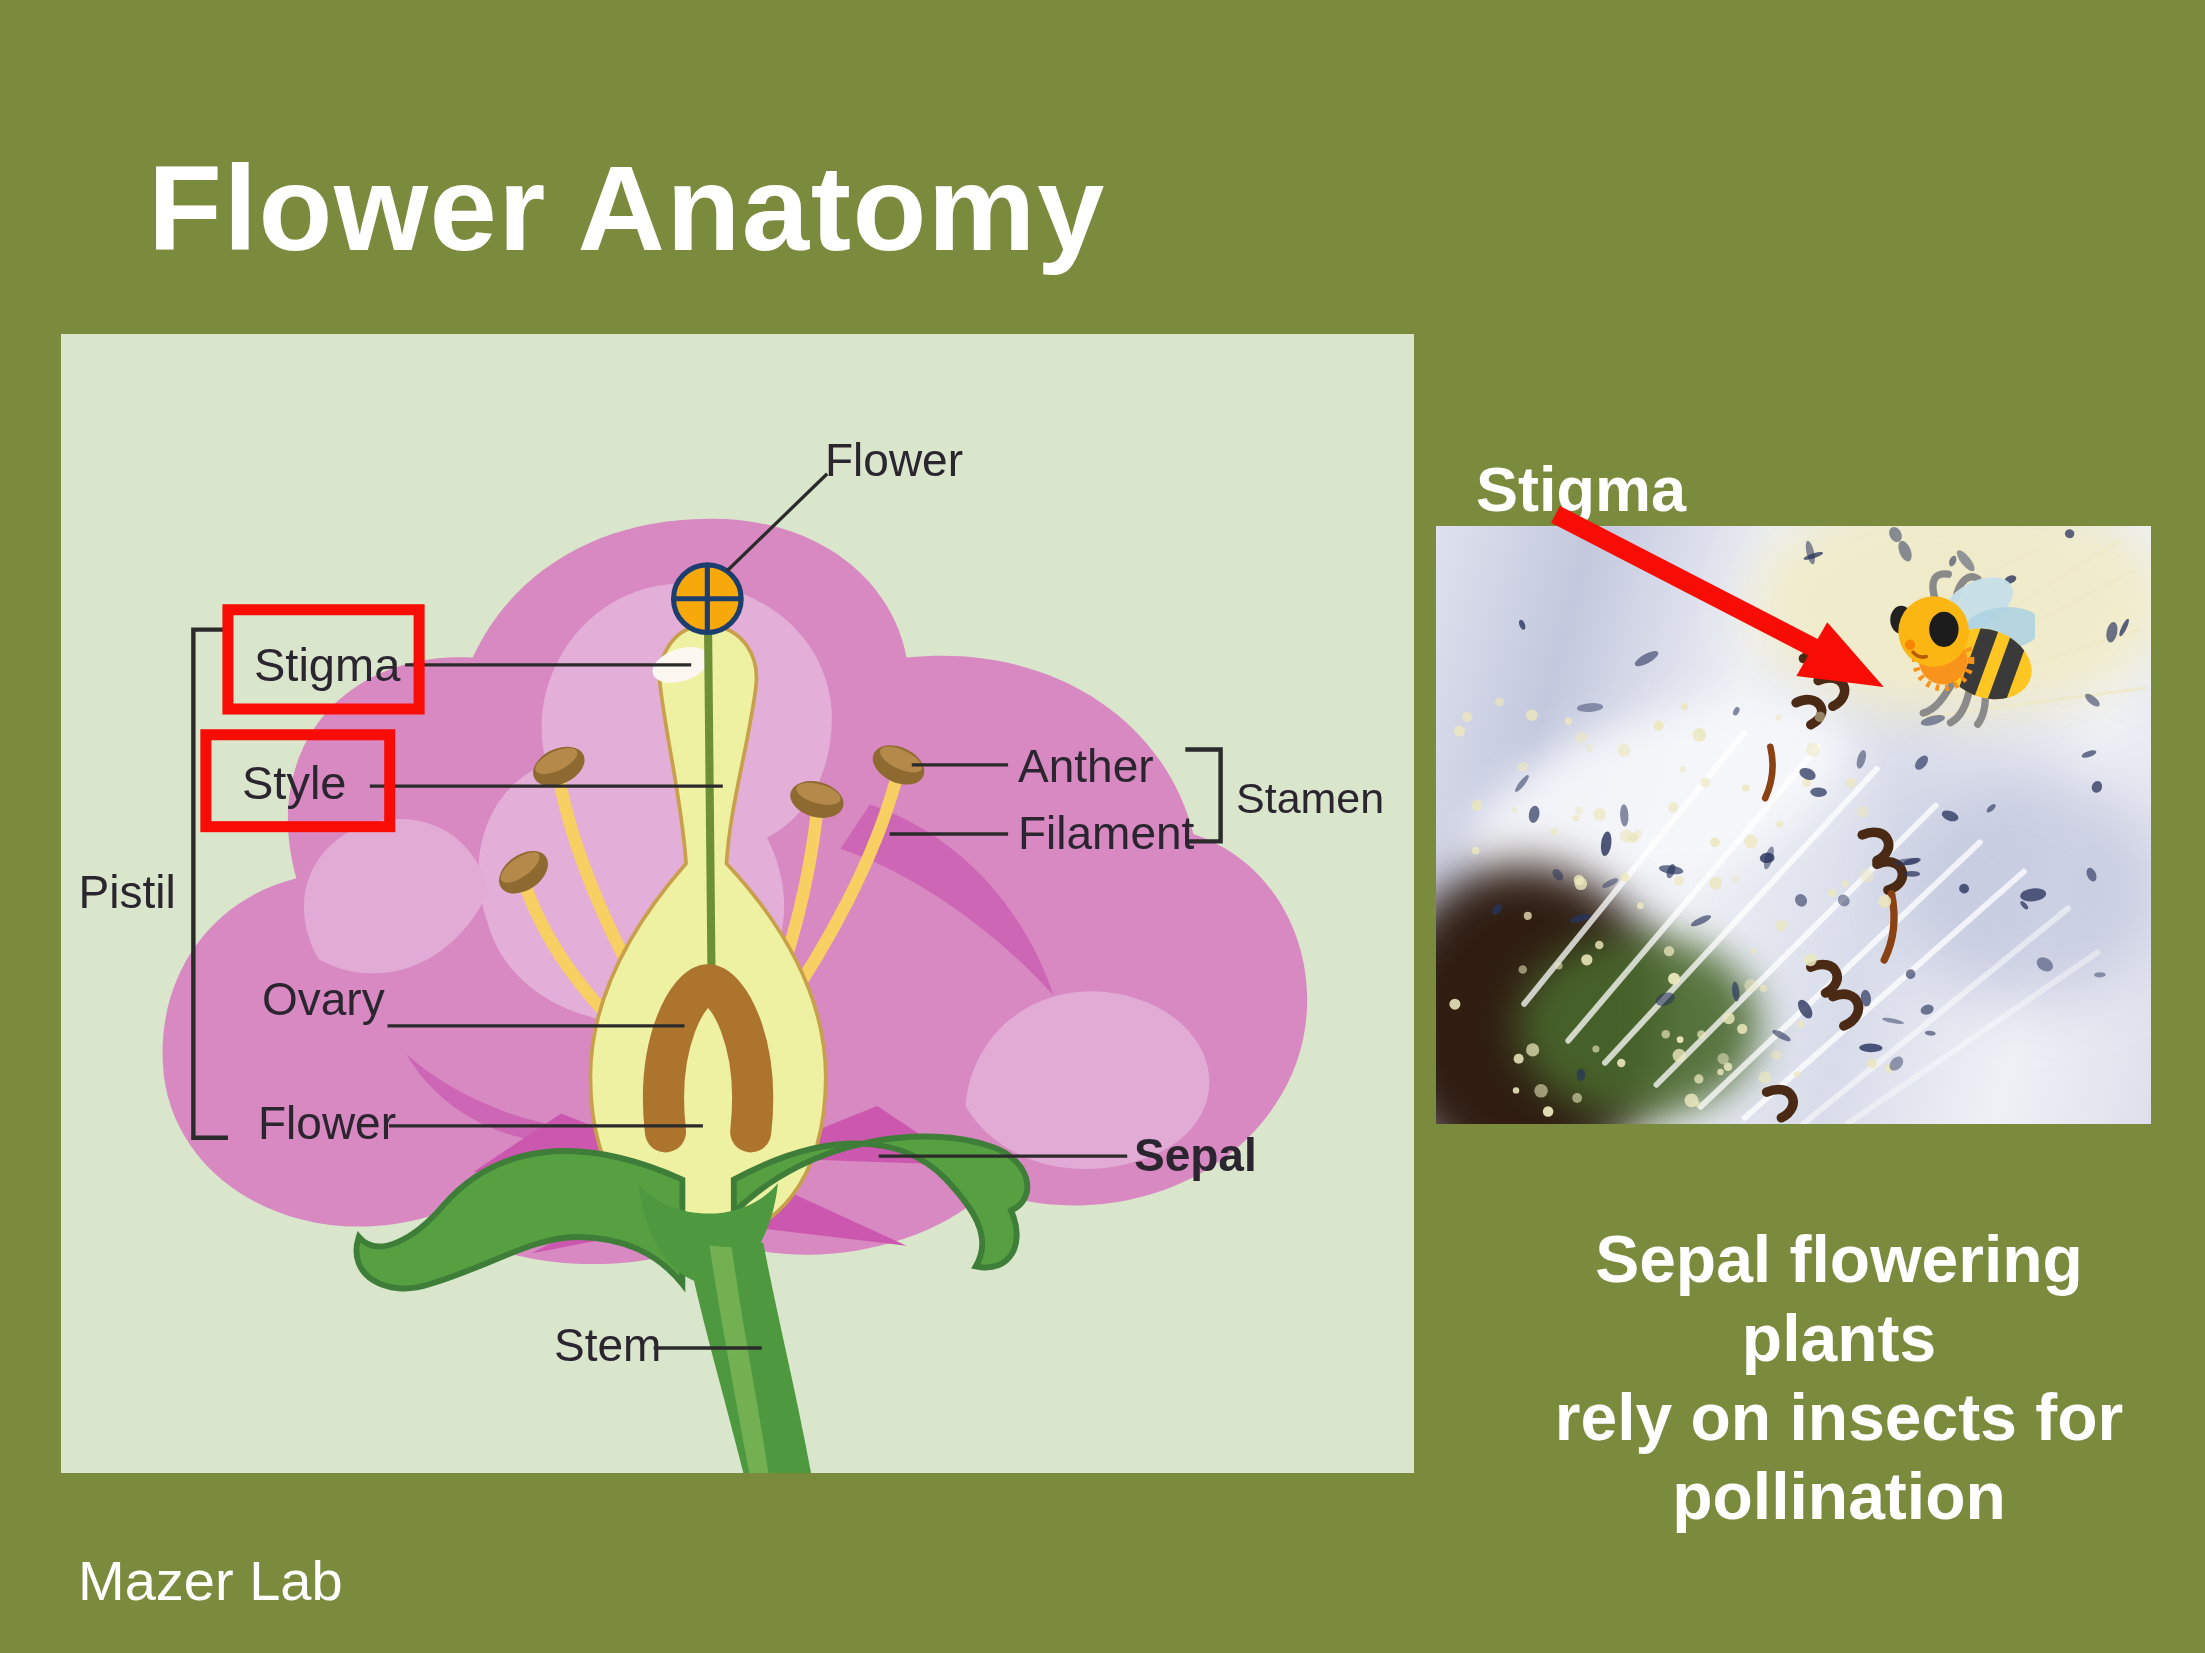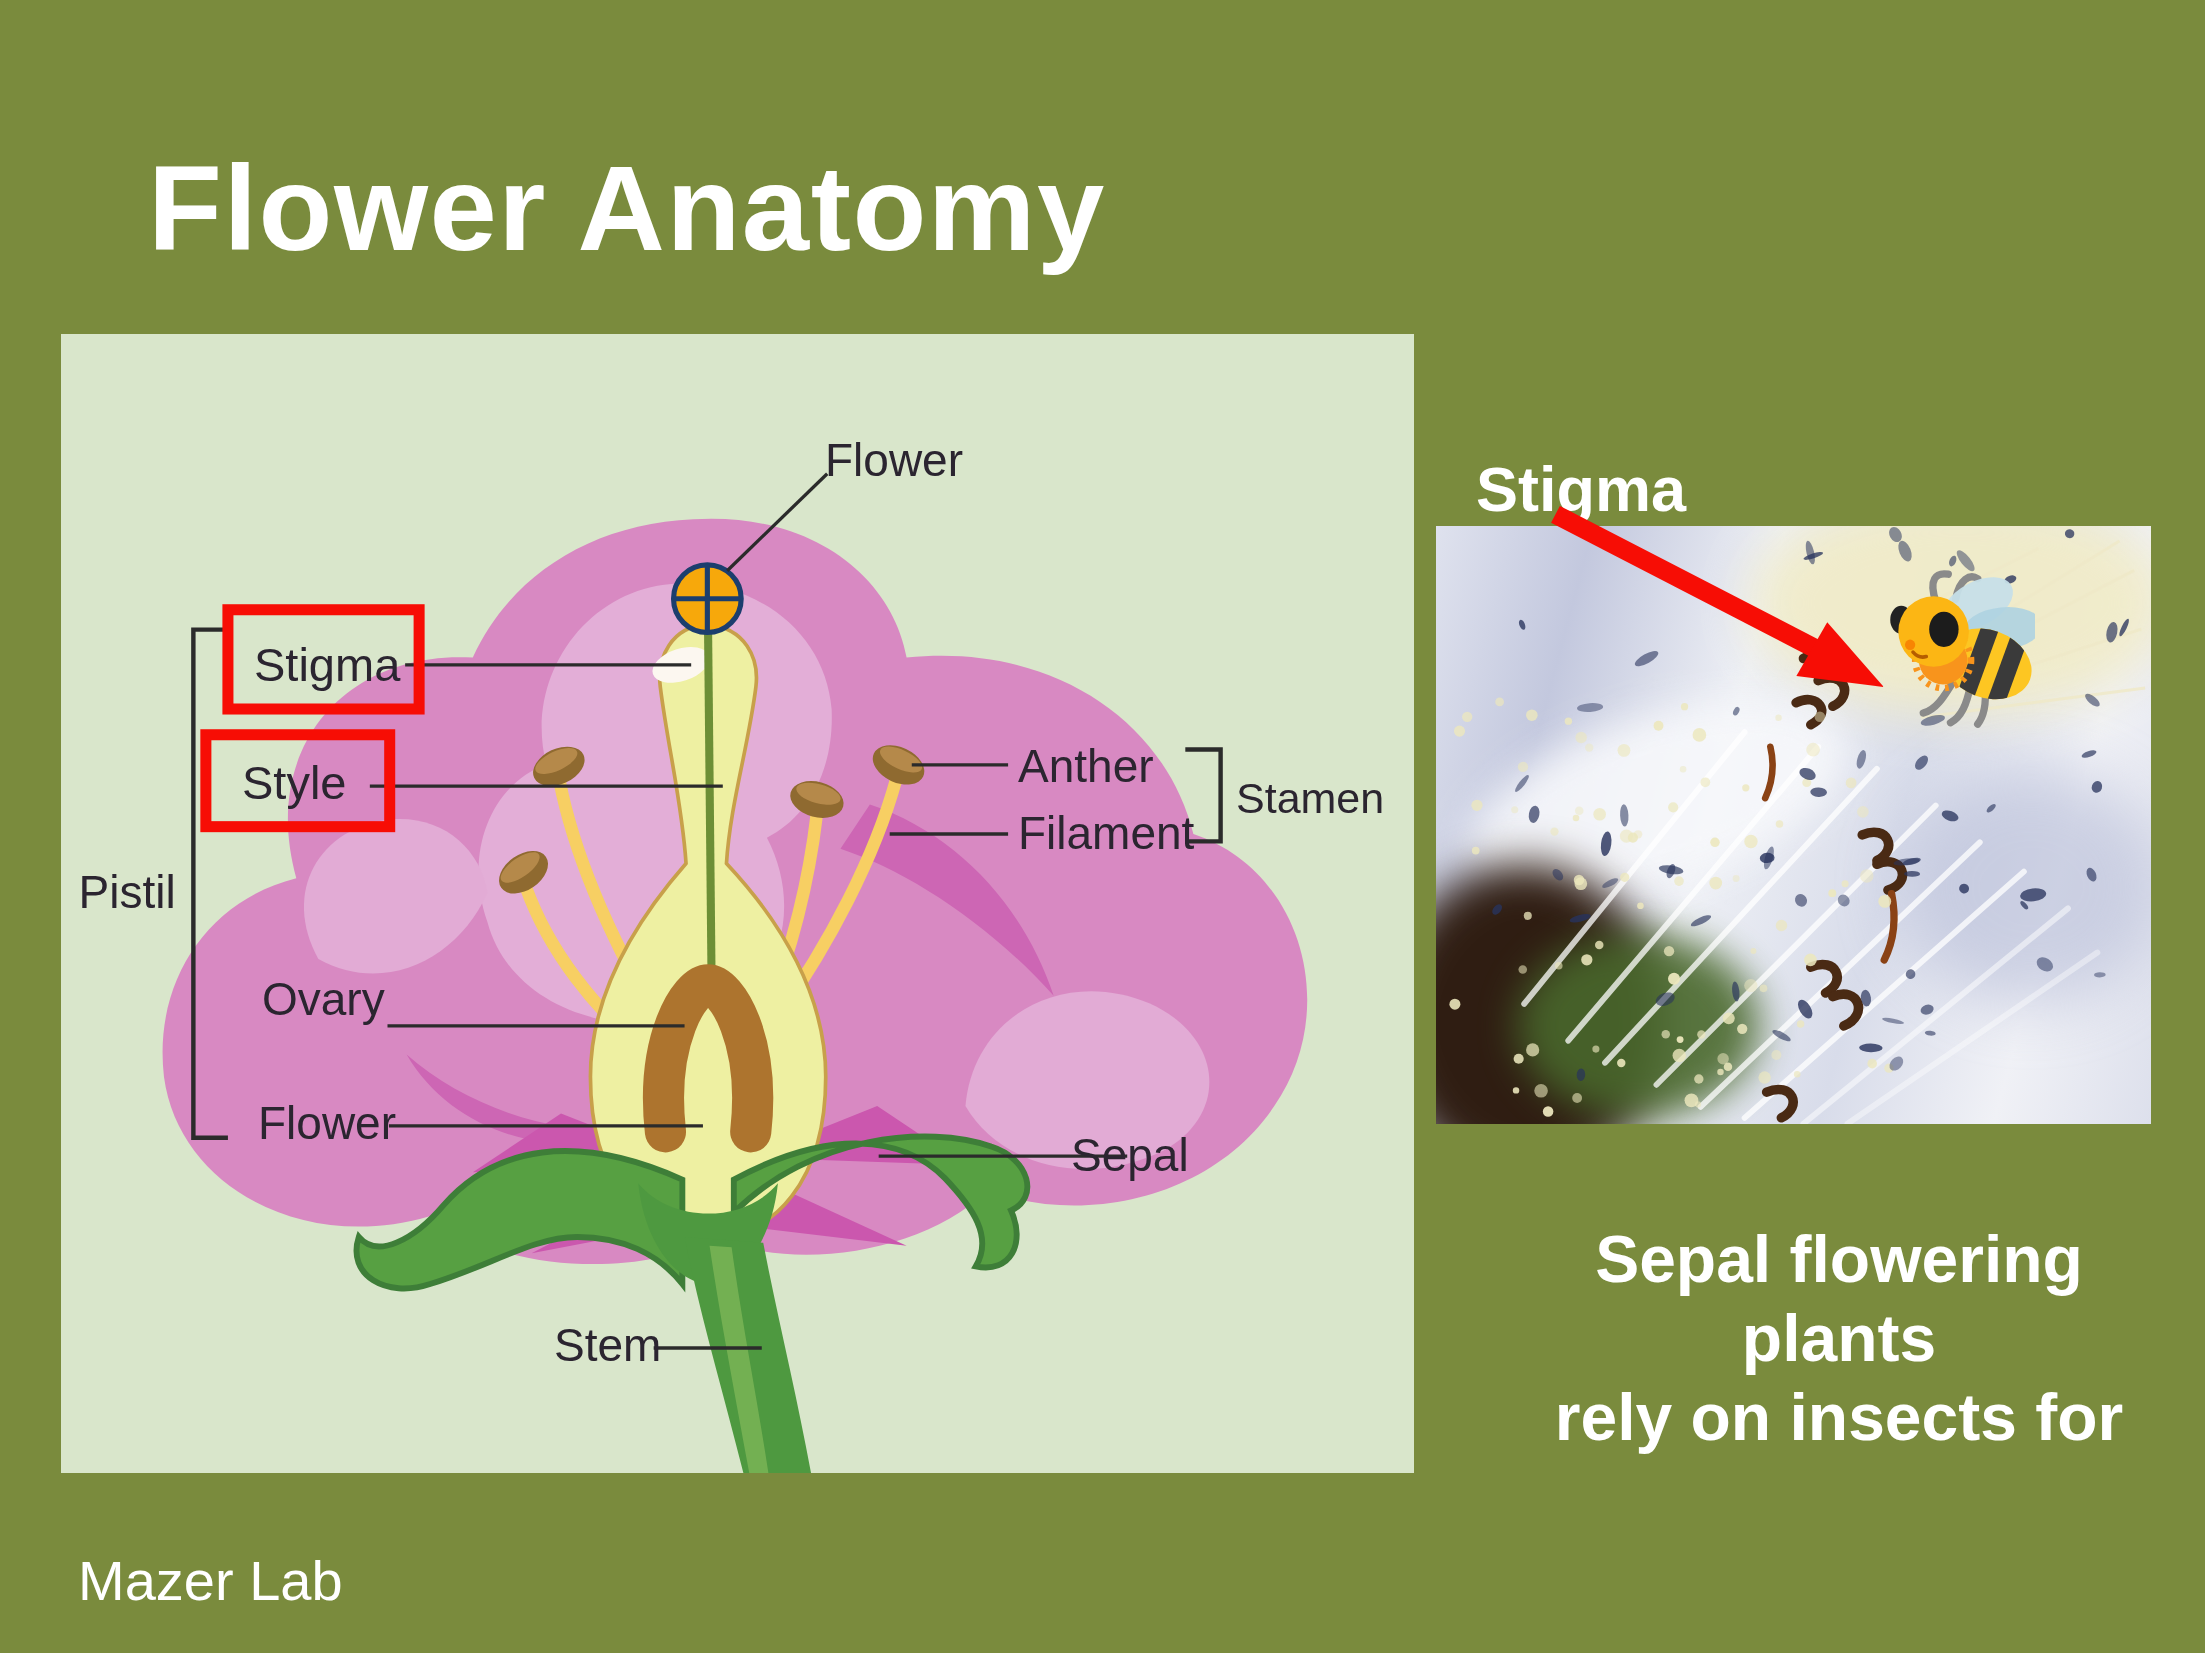--- a/index.html
+++ b/index.html
@@ -126,21 +126,21 @@
 
   <div class="dlabel" style="left:764px;top:103px;">Flower</div>
   <div class="dlabel" style="left:193px;top:307px;font-size:47px;">Stigma</div>
   <div class="dlabel" style="left:181px;top:425px;font-size:47px;">Style</div>
   <div class="dlabel" style="left:17.6px;top:535px;">Pistil</div>
   <div class="dlabel" style="left:201px;top:642px;text-align:right;">Ovary</div>
   <div class="dlabel" style="left:197px;top:766px;">Flower</div>
   <div class="dlabel" style="left:957px;top:409px;">Anther</div>
   <div class="dlabel" style="left:957px;top:476px;">Filament</div>
   <div class="dlabel small" style="left:1175px;top:443px;">Stamen</div>
-  <div class="dlabel" style="left:1010px;top:798px;">Sepal</div>
+  <div class="dlabel" style="left:1073px;top:798px;font-weight:bold;">Sepal</div>
   <div class="dlabel" style="left:493px;top:988px;">Stem</div>
 </div>
 
 <div class="abs photo">
   <div class="blob cream"></div>
   <div class="blob shadow"></div>
   <div class="blob swoosh"></div>
   <div class="blob dark-corner"></div>
   <div class="blob moss"></div>
   <svg width="715" height="598" viewBox="0 0 973 813" style="position:absolute;left:0;top:0;">
@@ -355,16 +355,17 @@
 <div class="abs photo-label">Stigma</div>
 
 <svg class="abs" style="left:1529px;top:496px;" width="382" height="213" viewBox="0 0 520 290">
   <line x1="36" y1="25" x2="400" y2="213" stroke="#f70d05" stroke-width="26"></line>
   <polygon points="483,260 364,245 406,172" fill="#f70d05"></polygon>
 </svg>
 
 <div class="abs caption">
   <div>Sepal flowering plants</div>
   <div>rely on insects for</div>
+  <div>pollination</div>
 </div>
 
 <div class="abs footer-text">Mazer Lab</div>
 
 
 </body></html>

